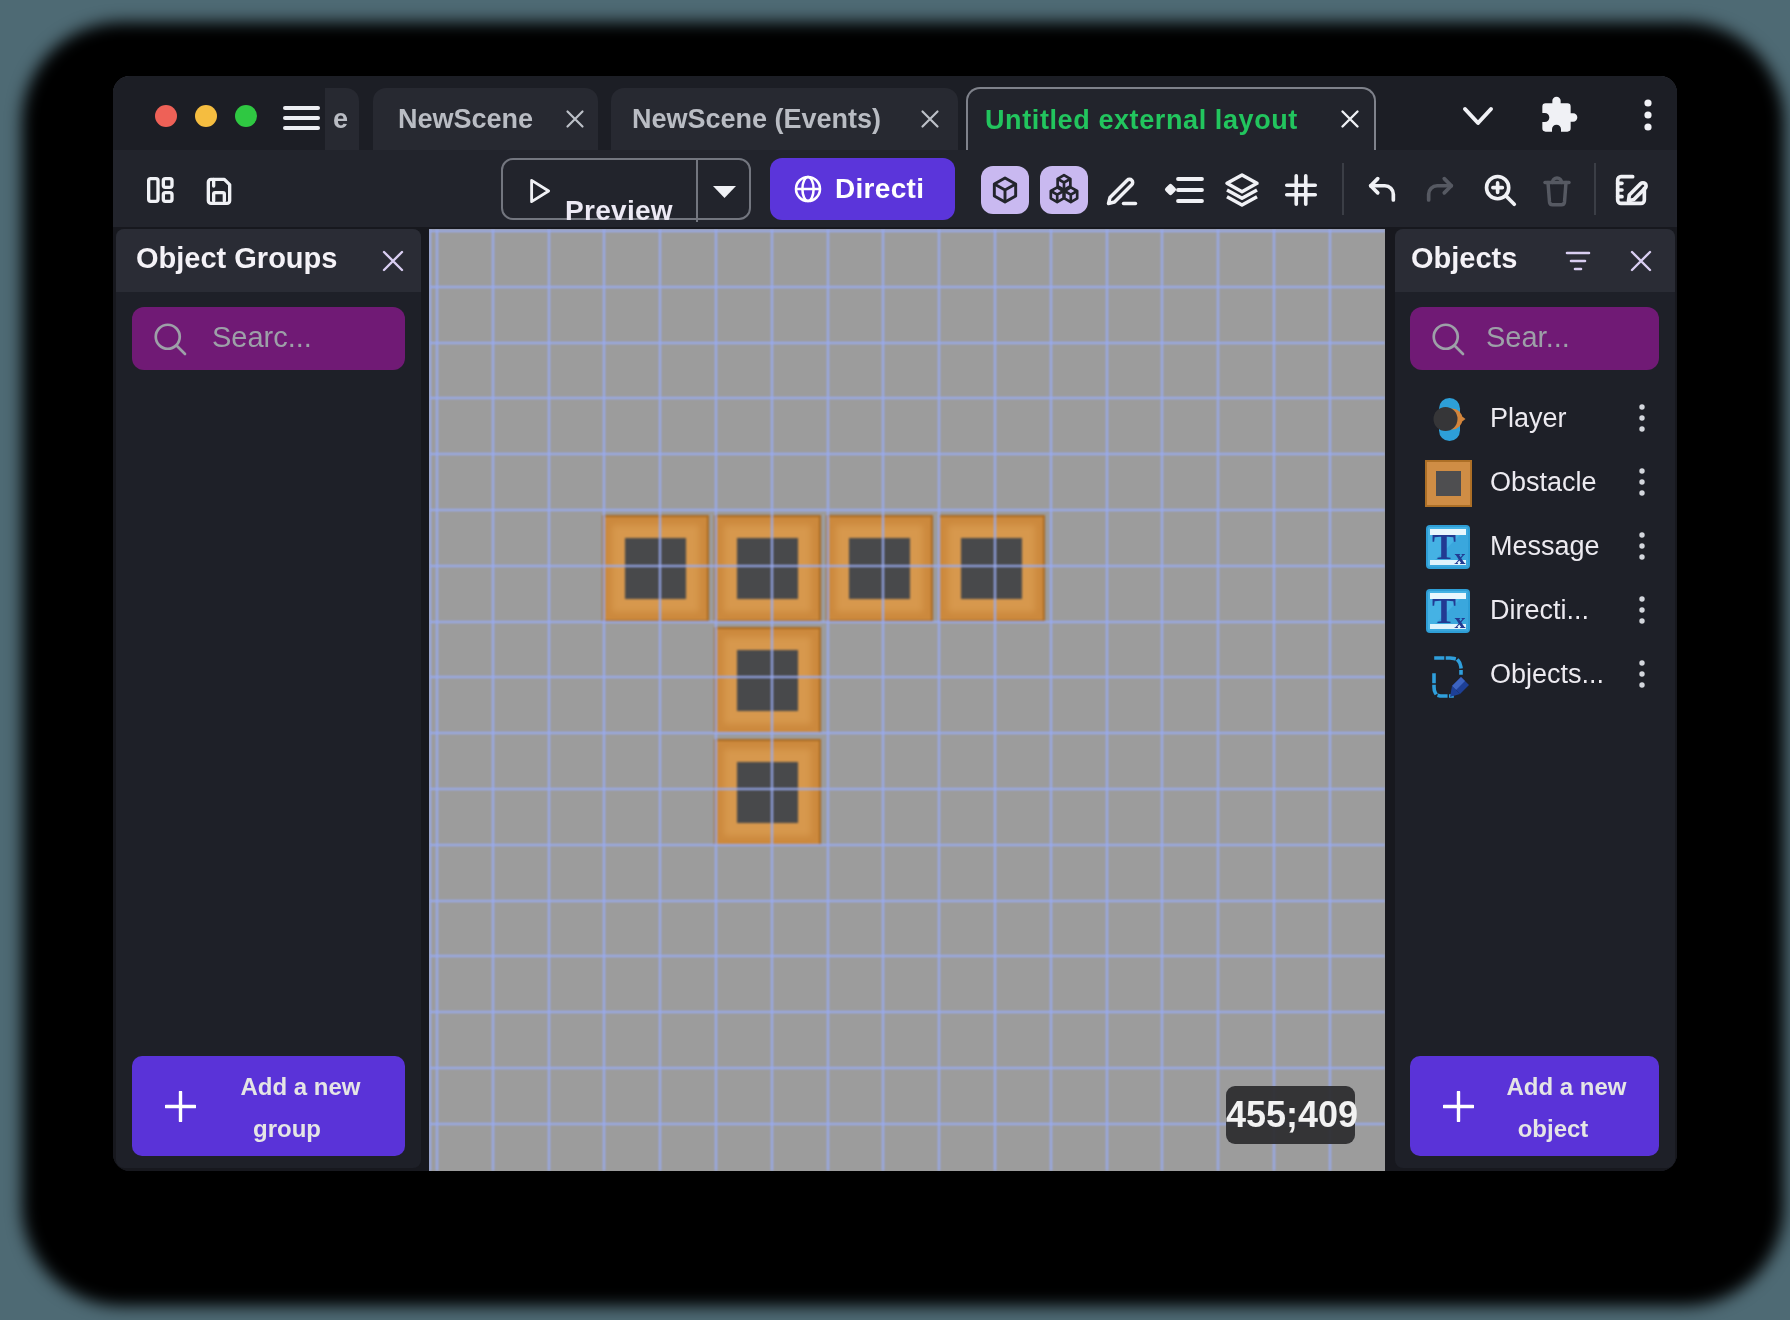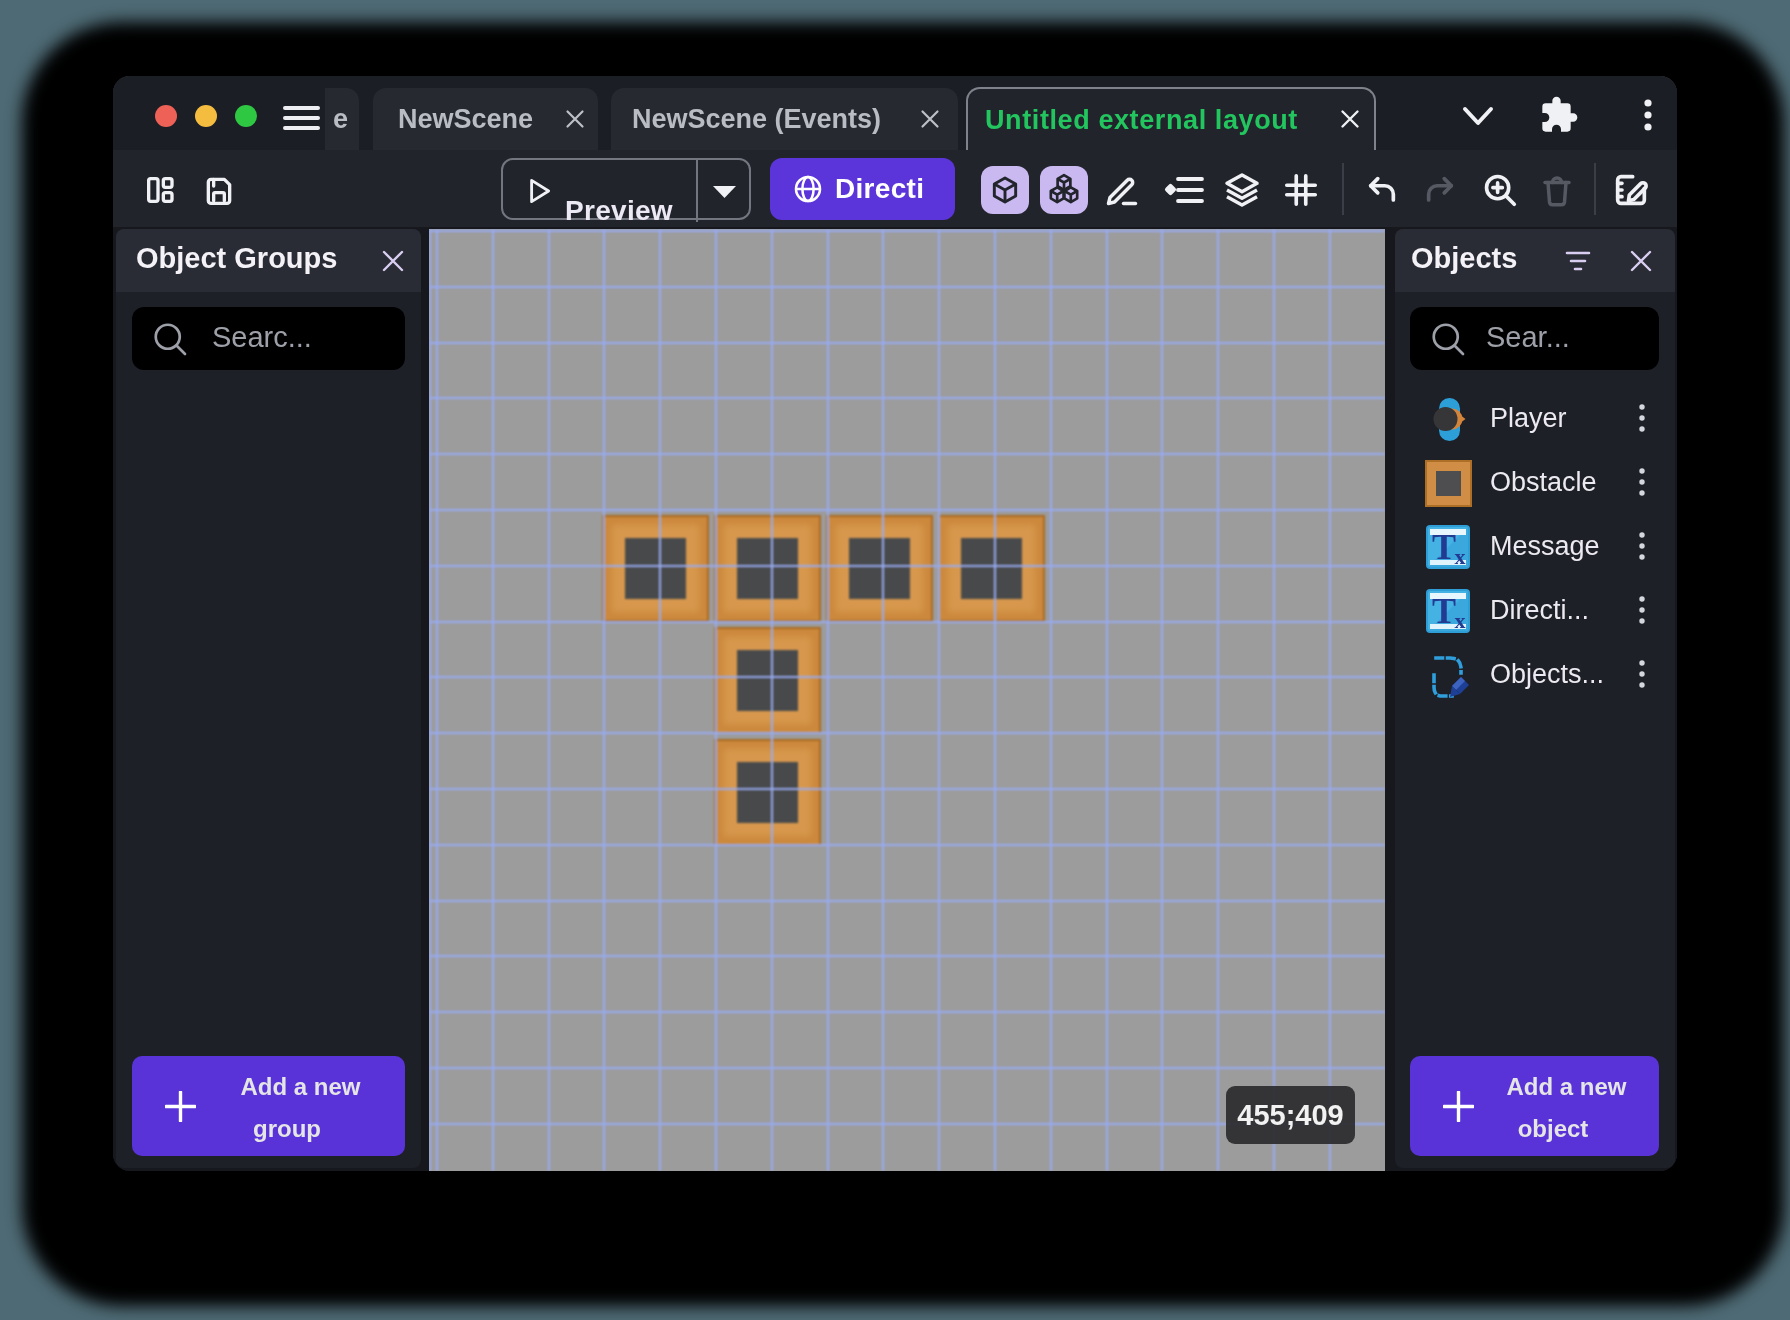--- a/index.html
+++ b/index.html
@@ -45,41 +45,41 @@
   .btn-publish { position:absolute; left:657px; top:8px; width:185px; height:62px;
     background:#5b35da; border-radius:12px; }
   .btn-publish .lbl { position:absolute; left:65px; top:15px; font-size:28px; font-weight:bold; color:#fff; letter-spacing:0.3px; }
   .icobtn { position:absolute; top:16px; width:48px; height:48px; background:#c9b9f0; border-radius:12px; }
 
   
   .content { position:absolute; left:0; top:151px; width:100%; height:944px; background:#17181e; }
   .panel-paper { position:absolute; background:#1e2028; border-radius:8px; }
   .panel-head { position:absolute; height:63px; background:#2a2c35; border-radius:8px 8px 0 0;
     color:#f4f2f7; font-weight:bold; font-size:29px; }
-  .searchbox { position:absolute; height:63px; background:#000000; border-radius:12px; }
+  .searchbox { position:absolute; height:63px; background:#701a75; border-radius:12px; }
   .searchbox .ph { position:absolute; top:14px; font-size:29px; color:#9da0a8; }
   .addbtn { position:absolute; height:100px; background:#5a33d8; border-radius:10px; color:#e5e5e5;
     font-size:24px; font-weight:bold; }
   .addbtn .plus { position:absolute; left:33px; top:35px; width:31px; height:31px; }
   .addbtn .t1 { position:absolute; width:100%; text-align:center; padding-left:64px; top:17px; }
   .addbtn .t2 { position:absolute; width:100%; text-align:center; padding-left:37px; top:59px; }
 
   
   .canvas { position:absolute; left:316px; top:2px; width:956px; height:942px; background:#9c9c9c; overflow:hidden; }
   .canvas .inner { position:absolute; left:0; top:0; width:100%; height:100%; filter:blur(1px); }
   .grid { position:absolute; left:0; top:0; width:100%; height:100%; z-index:5;
     background-image:
       repeating-linear-gradient(to right, rgba(152,171,242,1) 0px, rgba(152,171,242,1) 2px, transparent 2px, transparent 55.8px),
       repeating-linear-gradient(to bottom, rgba(152,171,242,1) 0px, rgba(152,171,242,1) 2px, transparent 2px, transparent 55.8px);
     background-position: 7px 1px; }
   .tile { position:absolute; width:107px; height:107px; background:#cc893d; border:2px solid #a96a20; z-index:2; }
   .tile:before { content:""; position:absolute; left:8px; top:8px; right:8px; bottom:8px; background:#d7984d; filter:blur(3px); }
   .tile:after { content:""; position:absolute; left:21px; top:21px; width:61px; height:61px; background:#48494b; }
   .coord { position:absolute; left:797px; top:857px; width:129px; height:58px; background:rgba(44,44,46,0.93);
-    border-radius:9px; color:#f2f2f2; font-size:29px; font-weight:bold; text-align:center; line-height:58px; z-index:6; }
+    border-radius:9px; color:#f2f2f2; font-size:36px; font-weight:bold; text-align:center; line-height:58px; z-index:6; }
 
   
   .orow { position:absolute; left:0; width:100%; height:64px; }
   .orow .lbl { position:absolute; left:95px; top:16px; font-size:27px; color:#eceaf0; }
   .orow .dots { position:absolute; right:28px; top:12px; }
 </style>
 </head>
 <body>
 <div class="shadow-blob"></div>
 <div class="window">

